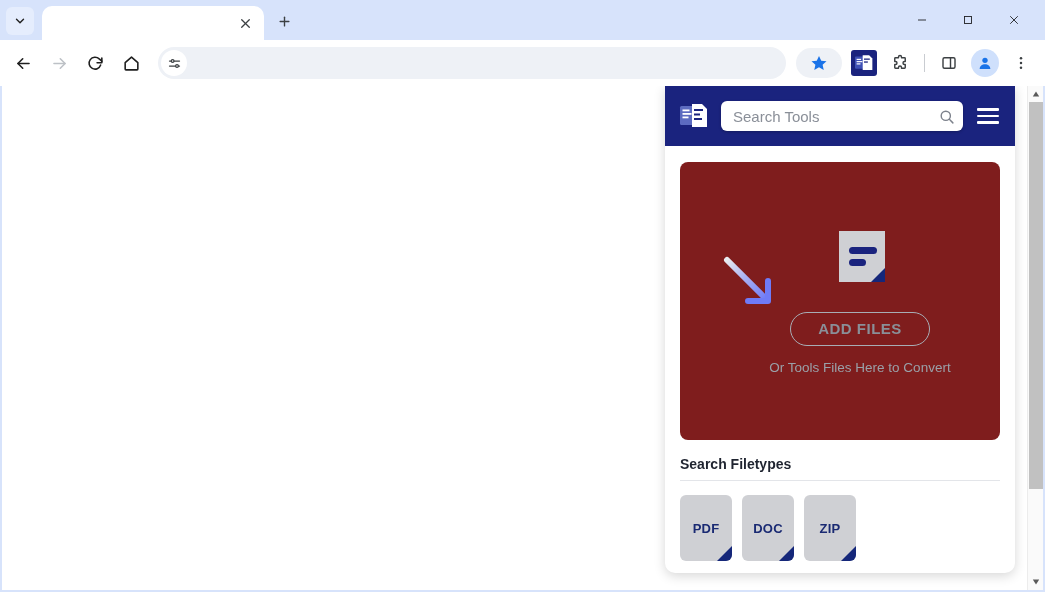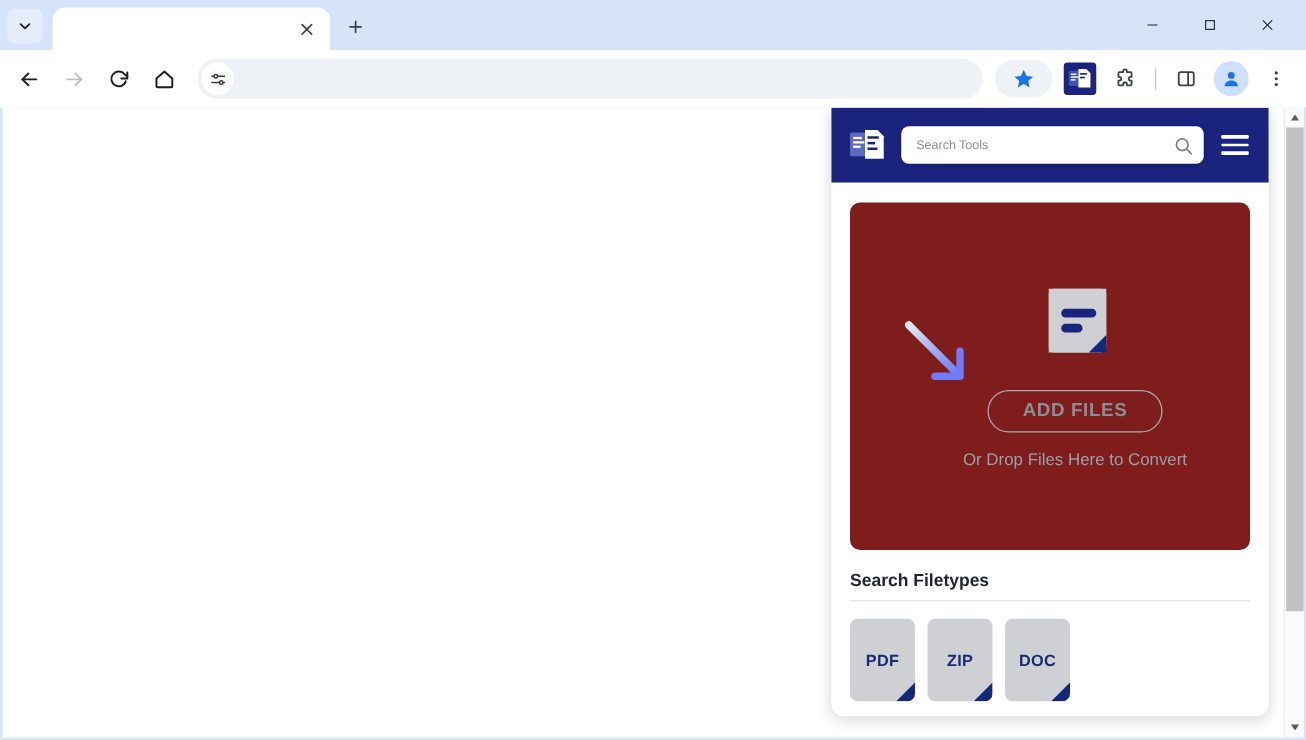--- a/index.html
+++ b/index.html
@@ -171,21 +171,21 @@
   .search-box {
     flex: 1; height: 30px;
     background: #ffffff; border-radius: 6px;
     display: flex; align-items: center;
     padding: 0 8px 0 12px;
     box-shadow: 0 1px 3px rgba(0,0,0,0.25);
   }
   .search-input {
     flex: 1; border: none; outline: none; background: transparent;
     font-family: "Liberation Sans", sans-serif;
-    font-size: 10px; color: #333;
+    font-size: 15px; color: #333;
   }
   .search-input::placeholder { color: #8a8f98; }
   .hamburger {
     width: 26px; height: 26px; flex: 0 0 26px;
     display: flex; flex-direction: column; justify-content: center;
     gap: 4px; cursor: pointer; padding: 0 2px;
   }
   .hamburger span {
     display: block; height: 2.5px; background: #ffffff; border-radius: 1px;
   }
@@ -448,37 +448,37 @@
           <svg class="dz-doc" viewBox="0 0 52 60">
             <path d="M3 3 h46 v38 l-13 13 h-33 z" fill="#cfd0d4" rx="3"></path>
             <rect x="3" y="3" width="46" height="51" rx="4" fill="#cfd0d4"></rect>
             <rect x="13" y="19" width="28" height="7" rx="3.5" fill="#1a237e"></rect>
             <rect x="13" y="31" width="17" height="7" rx="3.5" fill="#1a237e"></rect>
             <path d="M49 40 v14 h-14 z" fill="#15277a"></path>
           </svg>
 
           <button class="add-files-btn">ADD FILES</button>
 
-          <div class="drop-hint">Or Drop Files Here to Convert</div>
+          <div class="drop-hint">Or Tools Files Here to Convert</div>
         </div>
 
         <div class="pf-title">Search Filetypes</div>
         <div class="pf-divider"></div>
 
         <div class="pf-row">
           <div class="pf-card">
             <span class="pf-label">PDF</span>
             <span class="pf-corner"></span>
           </div>
           <div class="pf-card">
-            <span class="pf-label">ZIP</span>
+            <span class="pf-label">DOC</span>
             <span class="pf-corner"></span>
           </div>
           <div class="pf-card">
-            <span class="pf-label">DOC</span>
+            <span class="pf-label">ZIP</span>
             <span class="pf-corner"></span>
           </div>
         </div>
 
       </div>
     </div>
 
     <div class="scrollbar">
       <div class="sb-arrow">
         <svg width="8" height="8" viewBox="0 0 10 10" fill="#5a5a5a">

